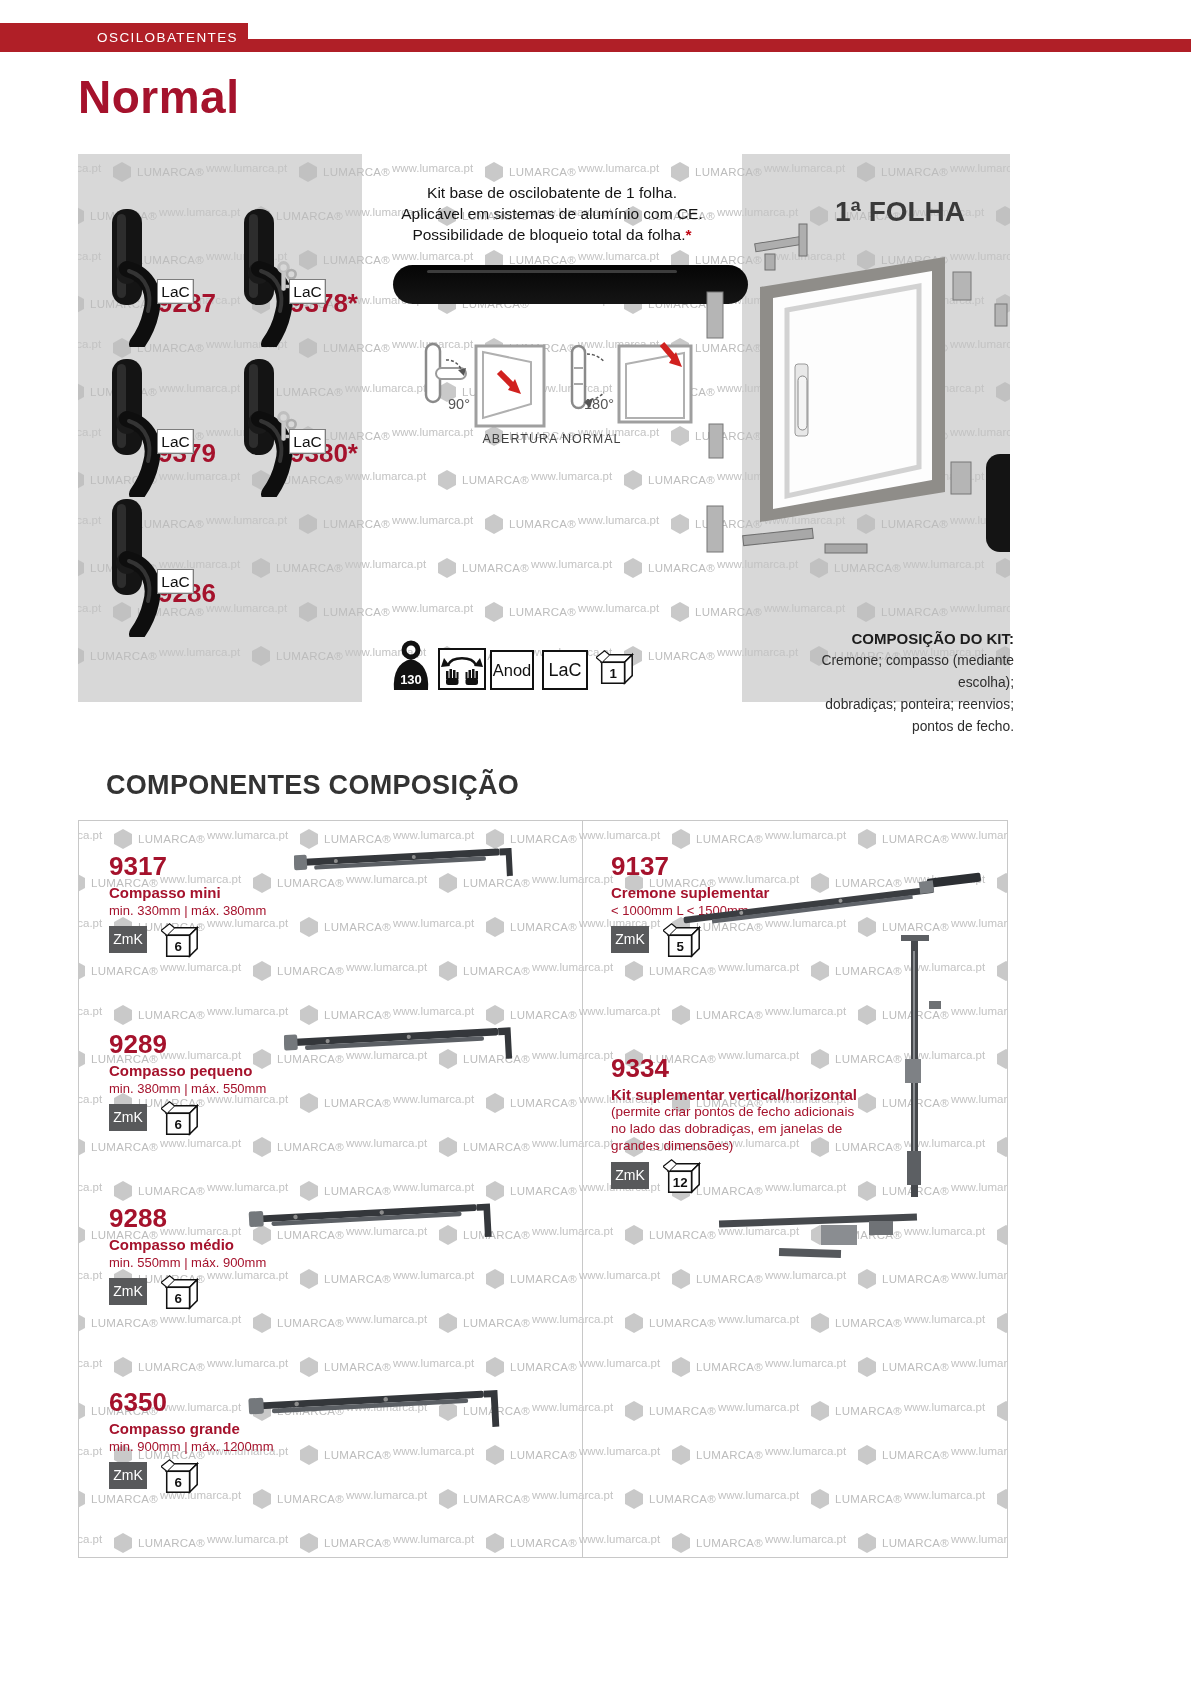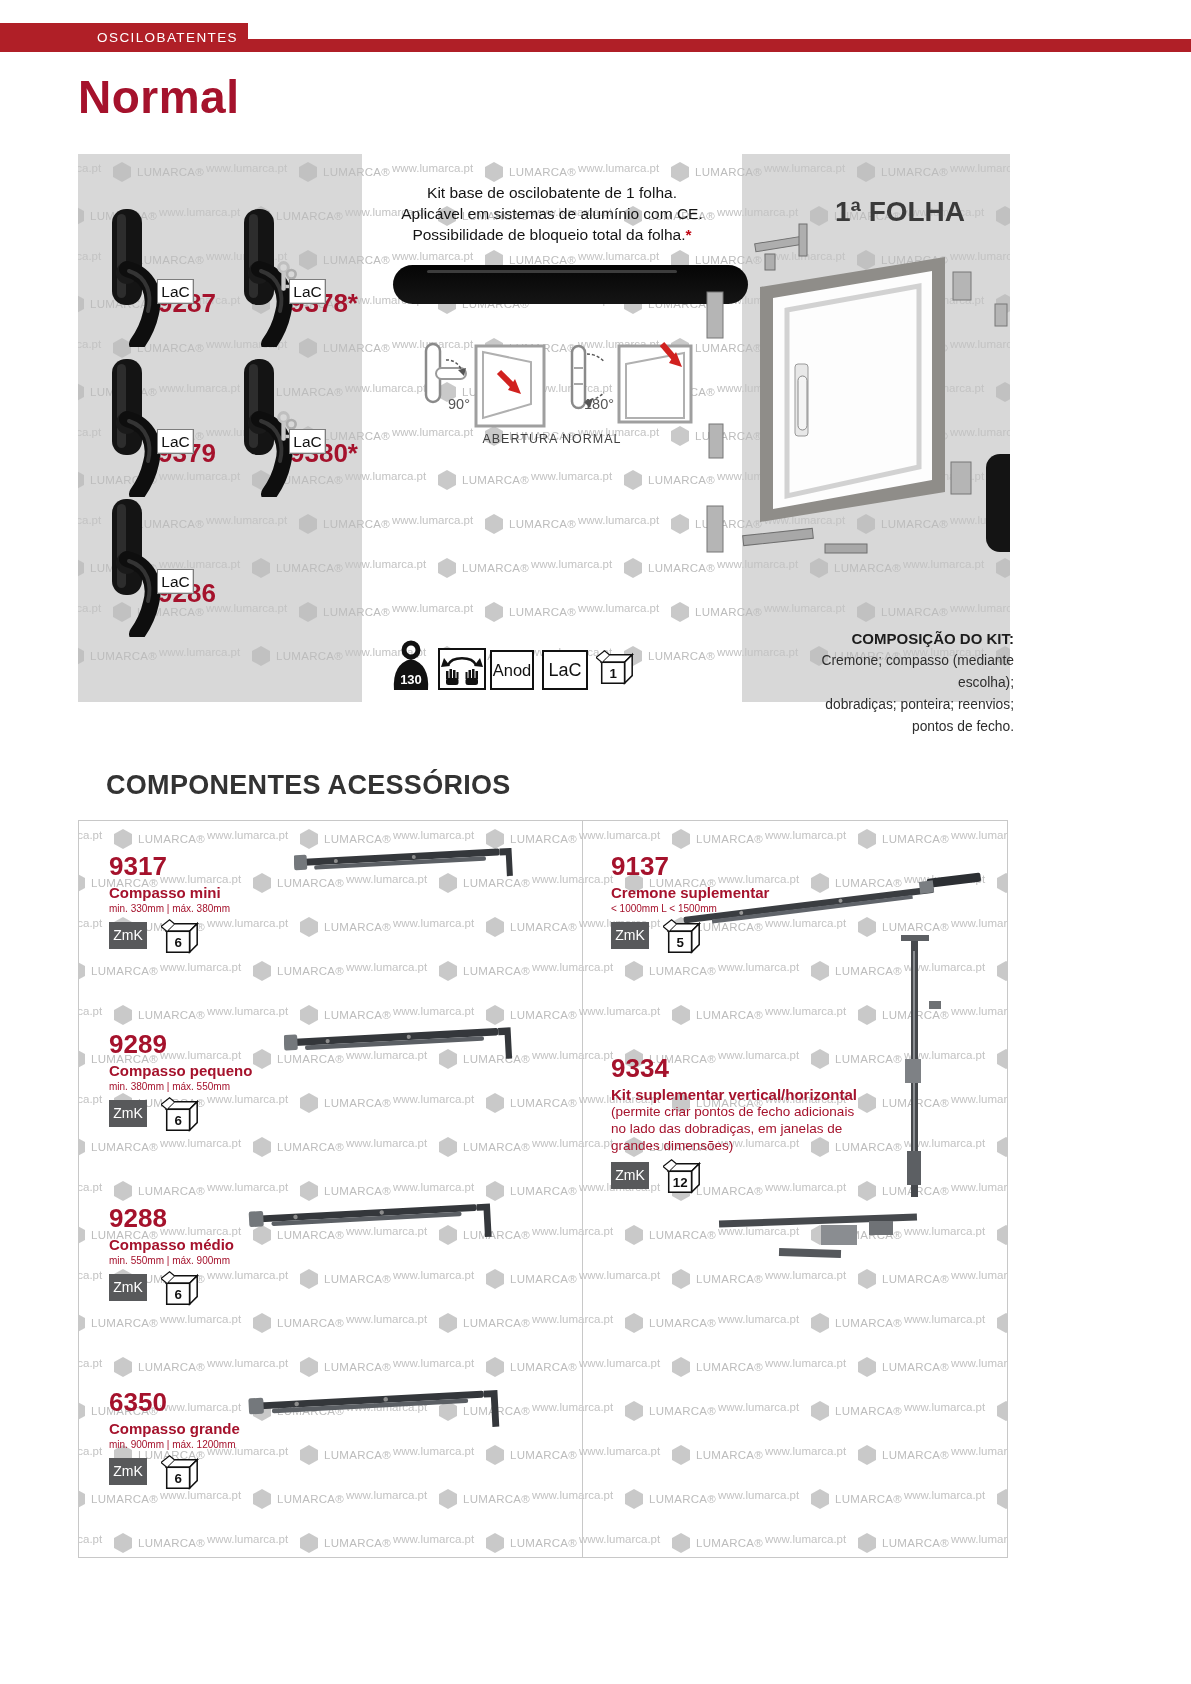--- a/index.html
+++ b/index.html
@@ -70,21 +70,21 @@
 
   
   .components-title { position:absolute; left:106px; top:770px; font-size:27px; font-weight:bold;
     color:#333; letter-spacing:0.3px; }
   .components-panel { position:absolute; left:78px; top:820px; width:930px; height:738px;
     background:#fff; border:1px solid #c8c8c8; }
   .divider-v { position:absolute; left:503px; top:0; width:1px; height:100%; background:#c8c8c8; z-index:2; }
   .comp-item { position:absolute; z-index:2; }
   .comp-code { font-size:26px; font-weight:bold; color:var(--accent-red,#a5122c); line-height:30px; }
   .comp-name { font-size:15px; font-weight:bold; color:var(--accent-red,#a5122c); margin-top:3px; }
-  .comp-range { font-size:10px; color:var(--accent-red,#a5122c); margin-top:2px; }
+  .comp-range { font-size:13px; color:var(--accent-red,#a5122c); margin-top:2px; }
   .comp-desc { font-size:13.5px; line-height:17px; color:var(--accent-red,#a5122c); }
   .comp-badges { display:flex; align-items:flex-start; gap:14px; margin-top:8px; }
   .zmk-badge { display:inline-block; width:38px; height:27px; background:#58595b; color:#fff;
     font-size:14px; text-align:center; line-height:27px; }
   .qty-cube { width:40px; height:42px; margin-top:-6px; }
   .stay-img { position:absolute; z-index:2; }
   .part { position:absolute; z-index:2; }
   svg text { font-family:"Liberation Sans", sans-serif; }
 </style>
 </head>
@@ -430,21 +430,21 @@
     <div class="edge-blob"></div>
 
     <div class="composition">
       <div class="composition-heading">COMPOSIÇÃO DO KIT:</div>
       <div class="composition-line">Cremone; compasso (mediante escolha);</div>
       <div class="composition-line">dobradiças; ponteira; reenvios;</div>
       <div class="composition-line">pontos de fecho.</div>
     </div>
   </section>
 
-  <h2 class="components-title">COMPONENTES ACESSÓRIOS</h2>
+  <h2 class="components-title">COMPONENTES COMPOSIÇÃO</h2>
 
   <section class="components-panel">
     <div class="wm-layer">
         <span class="wm-item" style="left: -58px; top: 8px;">www.lumarca.pt</span>
         <span class="wm-item wm-brand" style="left: 35px; top: 8px;"><i class="wm-cube"></i>LUMARCA®</span>
         <span class="wm-item" style="left: 128px; top: 8px;">www.lumarca.pt</span>
         <span class="wm-item wm-brand" style="left: 221px; top: 8px;"><i class="wm-cube"></i>LUMARCA®</span>
         <span class="wm-item" style="left: 314px; top: 8px;">www.lumarca.pt</span>
         <span class="wm-item wm-brand" style="left: 407px; top: 8px;"><i class="wm-cube"></i>LUMARCA®</span>
         <span class="wm-item" style="left: 500px; top: 8px;">www.lumarca.pt</span>

